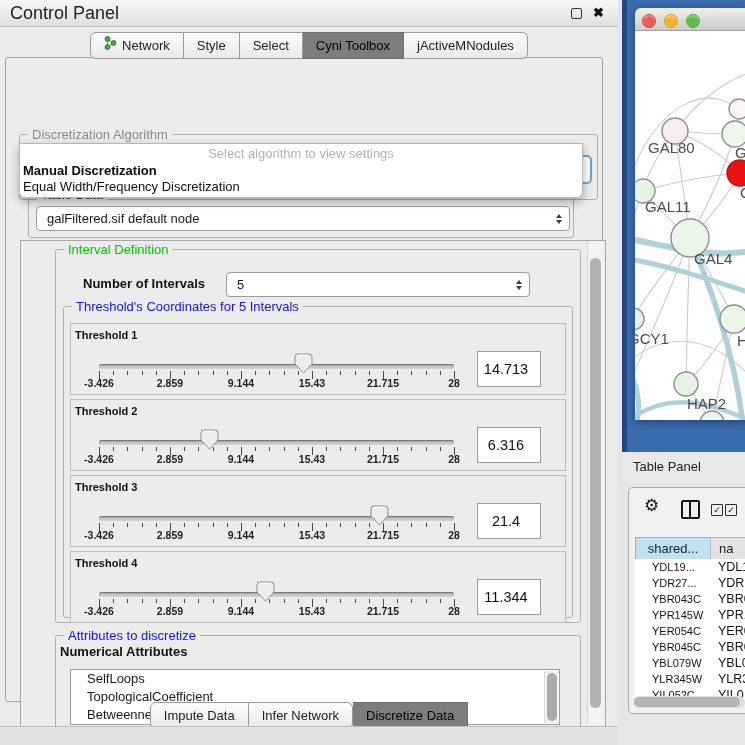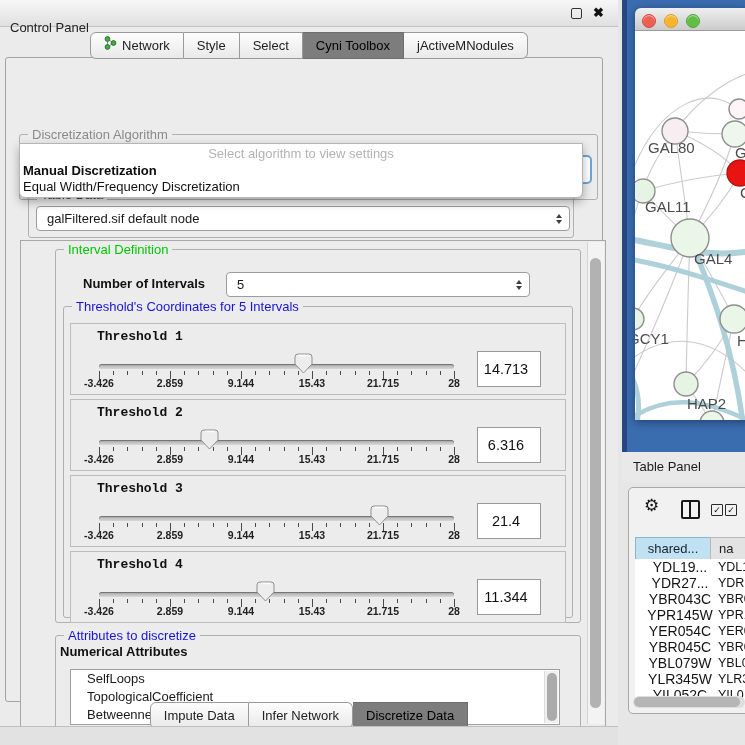--- a/index.html
+++ b/index.html
@@ -3,21 +3,21 @@
 <meta charset="utf-8">
 <style>
   html,body{margin:0;padding:0;}
   body{width:745px;height:745px;font-family:"Liberation Sans",sans-serif;background:#e6e6e6;}
   #app{position:absolute;left:0;top:0;width:745px;height:745px;overflow:hidden;background:#e6e6e6;}
 
   
   #control-panel{position:absolute;left:0;top:0;width:618px;height:726px;background:#ebebeb;}
   #cp-titlebar{position:absolute;left:0;top:0;width:618px;height:26px;
     background:linear-gradient(#f7f7f7,#e0e0e0);border-bottom:1px solid #c2c2c2;}
-  #cp-title{position:absolute;left:10px;top:15px;line-height:26px;font-size:13px;color:#222;}
+  #cp-title{position:absolute;left:10px;top:0;line-height:26px;font-size:18px;color:#222;}
   #cp-float{position:absolute;right:36px;top:8px;width:9px;height:9px;border:1.6px solid #333;border-radius:2px;}
   #cp-close{position:absolute;right:14px;top:4px;font-size:13px;font-weight:bold;color:#111;line-height:18px;}
 
   
   #top-tabs{position:absolute;left:0;top:32px;width:618px;display:flex;justify-content:center;z-index:6;}
   .tab{height:25px;line-height:25px;font-size:13px;color:#222;padding:0 13px;
     background:linear-gradient(#fdfdfd,#e9e9e9);border:1px solid #9a9a9a;border-left:none;
     display:flex;align-items:center;gap:5px;}
   .tab.first{border-left:1px solid #9a9a9a;border-radius:6px 0 0 6px;}
   .tab.last{border-radius:0 6px 6px 0;text-align:center;}
@@ -60,21 +60,21 @@
 
   #interval-group{left:34px;top:8px;width:524px;height:372px;}
   #interval-group > .grp-ttl{color:#00c800;}
   #intervals-label{position:absolute;left:27px;top:26px;font-size:13px;font-weight:bold;color:#111;}
   #intervals-combo{left:170px;top:22px;width:302px;height:23px;}
 
   #thresholds-group{position:absolute;left:7px;top:56px;width:508px;height:310px;border:1px solid #b0b0b0;border-radius:3px;}
   #thresholds-group > .grp-ttl{color:#1414dc;}
   #threshold-list{position:absolute;left:0;top:12px;width:100%;}
   .th-panel{position:relative;margin:4px 6px 4px 6px;height:70px;border:1px solid #bcbcbc;background:#ececec;}
-  .th-label{position:absolute;left:26px;top:5px;font-size:13px;font-weight:bold;color:#111;font-family:Liberation Mono, monospace;}
+  .th-label{position:absolute;left:4px;top:5px;font-size:11px;font-weight:bold;color:#111;}
   .th-groove{position:absolute;left:28px;top:40px;width:355px;height:5px;border-radius:3px;
     background:linear-gradient(#a8a8a8,#d8d8d8);box-shadow:inset 0 1px 1px rgba(0,0,0,.35);}
   .th-thumb{position:absolute;top:29px;width:19px;height:21px;}
   .th-tick{position:absolute;top:47px;width:1px;background:#4a4a4a;}
   .th-ticklabel{position:absolute;top:53px;transform:translateX(-50%);font-size:10.5px;font-weight:bold;color:#222;white-space:nowrap;}
   .th-value{position:absolute;left:406px;top:27px;width:56px;height:34px;background:#fff;border:1px solid #9a9a9a;
     font-size:14.5px;color:#111;text-align:center;line-height:34px;padding-right:6px;}
 
   #attr-group{left:34px;top:394px;width:524px;height:92px;}
   #attr-group > .grp-ttl{color:#1414dc;}
@@ -109,21 +109,21 @@
   #col-icon::after{content:"";position:absolute;left:6px;top:0;width:2px;height:15px;background:#161616;}
   .chk-icon{position:absolute;top:16px;width:10px;height:10px;border:1.5px solid #2a2a2a;border-radius:1px;
     font-size:9px;line-height:10px;text-align:center;color:#111;}
   #chk1{left:82px;} #chk2{left:96px;}
   #nodetable{position:absolute;left:6px;top:49px;width:140px;}
   .t-hdr{position:absolute;top:0;height:21px;font-size:13px;line-height:21px;}
   #hdr-col1{left:0;width:74px;background:#bfe1f1;border:1px solid #8fb5ca;text-align:center;color:#17242c;}
   #hdr-col2{left:75px;width:80px;background:#e3e3e3;border:1px solid #b8b8b8;padding-left:8px;color:#222;}
   #t-body{position:absolute;left:0;top:22px;width:155px;background:#fff;}
   .t-row{position:relative;height:16px;}
-  .t-c1{position:absolute;left:8px;width:74px;text-align:center;font-size:14px;line-height:16px;color:#141414;}
+  .t-c1{position:absolute;left:17px;width:74px;font-size:11px;line-height:16px;color:#141414;}
   .t-c2{position:absolute;left:83px;font-size:12.5px;line-height:16px;color:#141414;white-space:nowrap;}
   #h-scrollbar{position:absolute;left:4px;top:208px;width:112px;height:12px;background:#dedede;border-radius:6px;}
   #h-thumb{position:absolute;left:1px;top:1px;width:106px;height:10px;background:#b5b5b5;border-radius:5px;}
 </style>
 </head>
 <body>
 
 <div id="app">
 
   <div id="control-panel">

